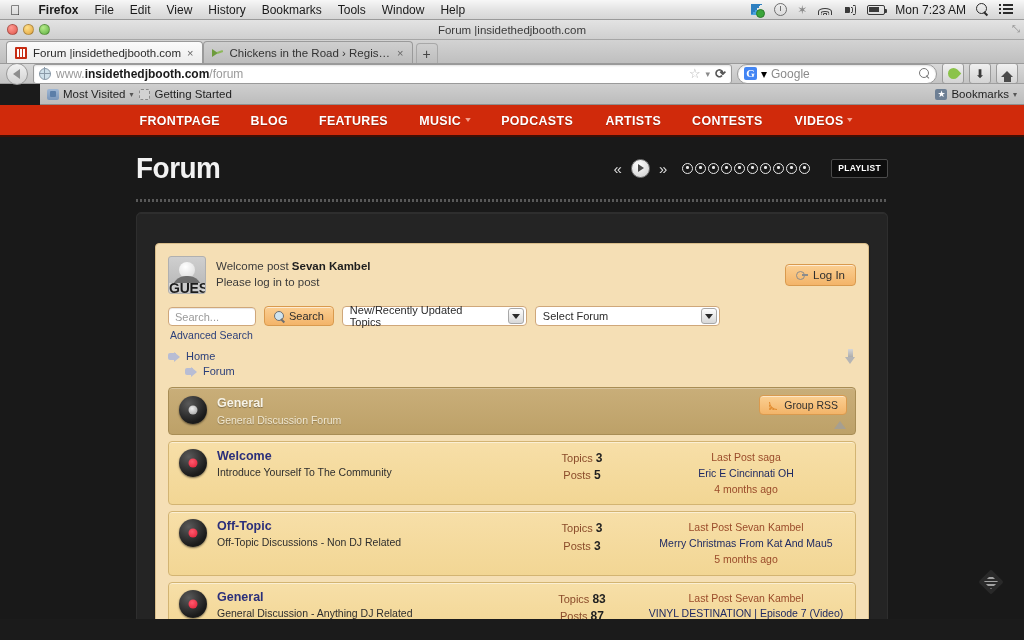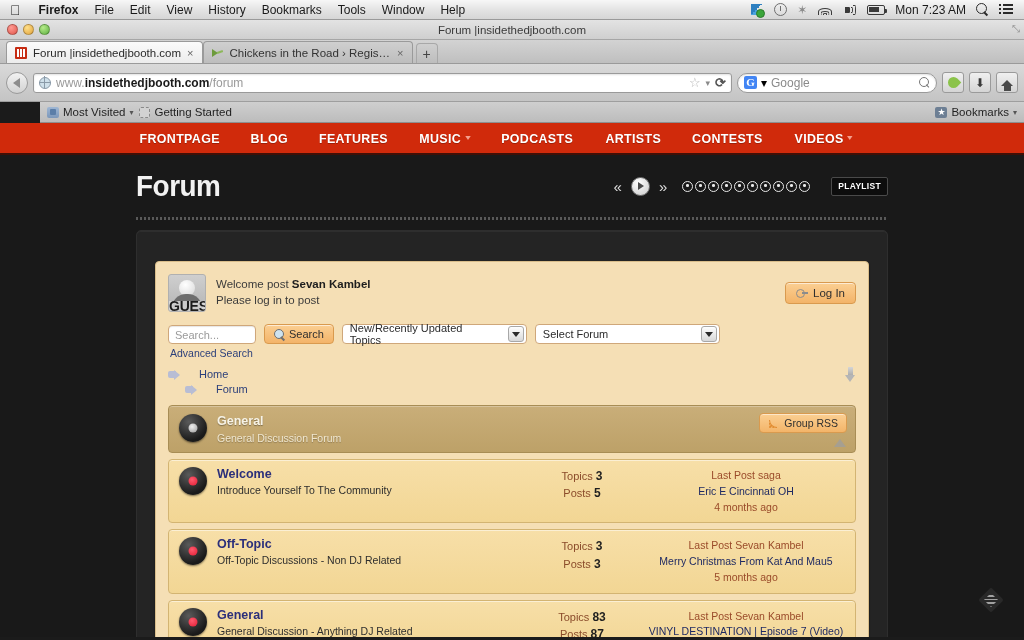--- a/index.html
+++ b/index.html
@@ -106,21 +106,21 @@
   .fav-chick { background:transparent; position:relative; }
   .fav-chick:before{content:"";position:absolute;left:0;top:2px;width:0;height:0;border-left:6px solid #6d9b3c;border-top:4px solid transparent;border-bottom:4px solid transparent;}
   .fav-chick:after{content:"";position:absolute;left:5px;top:4px;width:6px;height:2px;background:#8db85a;transform:rotate(-20deg);}
   .tab .ttl { overflow:hidden;white-space:nowrap;text-overflow:ellipsis; }
   .tab .x { color:#666; font-size:11px; margin-left:auto; }
   .tab-new { width:22px;height:20px;display:flex;align-items:center;justify-content:center;
              font-size:14px;color:#444; border:1px solid #a8a8a8;border-bottom:none;
              background:linear-gradient(to bottom,#cfcfcf,#bdbdbd); border-radius:4px 4px 0 0; margin-left:3px;}
 
   .ff-nav {
-    height:38px; background:linear-gradient(to bottom,#d9d9d9,#c4c4c4);
+    height:20px; background:linear-gradient(to bottom,#d9d9d9,#c4c4c4);
     display:flex; align-items:center; gap:5px; padding:0 6px;
     border-bottom:1px solid #9e9e9e;
   }
   .nav-back {
     width:22px;height:22px;border-radius:50%;
     background:linear-gradient(to bottom,#f2f2f2,#d2d2d2);
     border:1px solid #9a9a9a; display:flex;align-items:center;justify-content:center;
   }
   .nav-back .tri{width:0;height:0;border-top:5px solid transparent;border-bottom:5px solid transparent;border-right:7px solid #8d8d8d;margin-right:2px;}
   .urlbar {
@@ -288,21 +288,21 @@
   .sel .arrow-box{
     margin-left:auto;width:16px;height:16px;border-radius:3px;
     background:linear-gradient(to bottom,#fefefe,#d8d8d8);border:1px solid #a8a8a8;
     display:flex;align-items:center;justify-content:center;
   }
   .sel .arrow-box .a{width:0;height:0;border-left:4px solid transparent;border-right:4px solid transparent;border-top:5px solid #2a2a2a;}
   .adv-search { font-size:10.5px; color:#2b3f7a; padding:3px 0 0 2px; }
 
   
   .crumbs { padding:8px 0 6px 0; position:relative; }
-  .crumb { display:flex; align-items:center; gap:18px; font-size:11px; color:#2b3f7a; line-height:15px; }
+  .crumb { display:flex; align-items:center; gap:5px; font-size:11px; color:#2b3f7a; line-height:15px; }
   .crumb.lvl2 { padding-left:17px; }
   .cl-ic { width:13px;height:11px;position:relative;flex:0 0 13px; }
   .cl-ic:before{content:"";position:absolute;left:0;top:2px;width:8px;height:7px;background:#b8bdd4;border-radius:2px 0 0 2px;}
   .cl-ic:after{content:"";position:absolute;left:6px;top:0.5px;width:0;height:0;border-top:5px solid transparent;border-bottom:5px solid transparent;border-left:6px solid #b8bdd4;}
   .dl-arrow {
     position:absolute; right:0; top:8px; width:12px;height:16px;
   }
   .dl-arrow .st{position:absolute;left:4px;top:0;width:5px;height:9px;background:linear-gradient(to bottom,#d6d6d6,#a8a8a8);}
   .dl-arrow .hd{position:absolute;left:1px;top:8px;width:0;height:0;border-left:5.5px solid transparent;border-right:5.5px solid transparent;border-top:7px solid #b5b5b5;}
 

